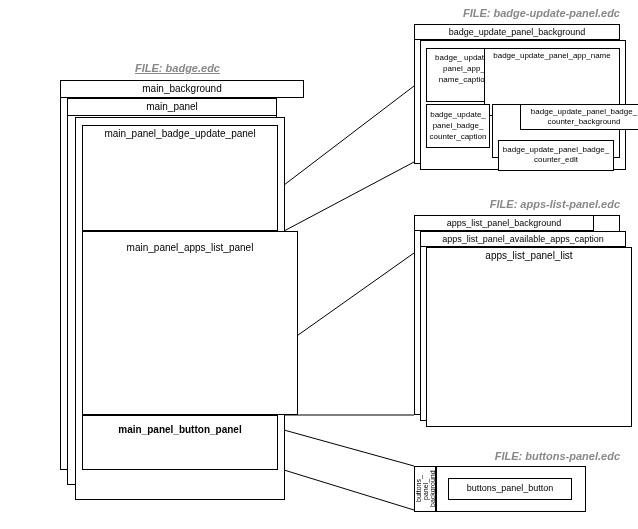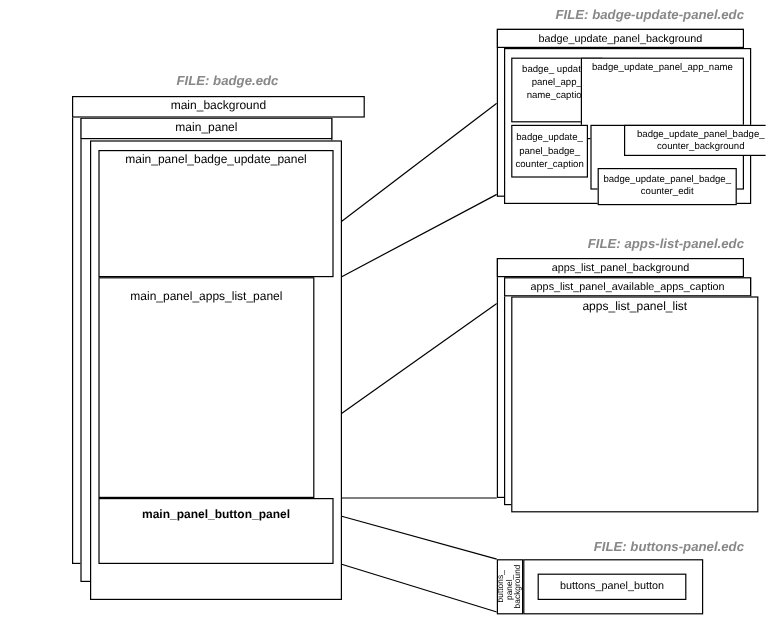--- a/index.html
+++ b/index.html
@@ -56,39 +56,39 @@
 
 <svg class="connectors">
   <line x1="284" y1="185" x2="414" y2="86" stroke="black" stroke-width="1"></line>
   <line x1="284" y1="231" x2="414" y2="162" stroke="black" stroke-width="1"></line>
   <line x1="284" y1="345" x2="414" y2="253" stroke="black" stroke-width="1"></line>
   <line x1="284" y1="415" x2="414" y2="415" stroke="black" stroke-width="1"></line>
   <line x1="284" y1="430" x2="414" y2="466" stroke="black" stroke-width="1"></line>
   <line x1="284" y1="470" x2="414" y2="510" stroke="black" stroke-width="1"></line>
 </svg>
 
-<div class="file-label" style="left:72px; top:62px; width:160px;">FILE: badge.edc</div>
+<div class="file-label" style="left:60px; top:62px; width:160px;text-decoration:underline;">FILE: badge.edc</div>
 
 <div class="box" style="left:60px; top:80px; width:210px; height:390px;"></div>
 <div class="box" style="left:60px; top:80px; width:244px; height:18px;">
   <div class="label-top">main_background</div>
 </div>
 
 <div class="box" style="left:67px; top:98px; width:210px; height:387px;"></div>
 <div class="box" style="left:67px; top:98px; width:210px; height:18px;">
   <div class="label-top">main_panel</div>
 </div>
 
 <div class="box" style="left:75px; top:117px; width:210px; height:383px;"></div>
 
 <div class="box" style="left:82px; top:125px; width:196px; height:106px;">
   <div class="label-top">main_panel_badge_update_panel</div>
 </div>
 
-<div class="box" style="left:82px; top:231px; width:180px; height:184px;">
+<div class="box" style="left:82px; top:231px; width:216px; height:184px;">
   <div class="label-top" style="padding-top:10px;">main_panel_apps_list_panel</div>
 </div>
 
 <div class="box" style="left:82px; top:415px; width:196px; height:55px;font-weight:bold;">
   <div class="label-top" style="padding-top:8px;">main_panel_button_panel</div>
 </div>
 
 <div class="file-label" style="left:400px; top:7px; width:220px;">FILE: badge-update-panel.edc</div>
 
 <div class="box" style="left:414px; top:24px; width:206px; height:140px;"></div>
@@ -114,21 +114,21 @@
 <div class="box" style="left:492px; top:104px; width:128px; height:54px;"></div>
 <div class="box" style="left:492px; top:104px; width:128px; height:26px; font-size:8px; line-height:10px; padding-top:2px;margin-left:28px;">badge_update_panel_badge_
 counter_background</div>
 
 <div class="box" style="left:498px; top:140px; width:116px; height:31px; font-size:8px; line-height:10px; padding-top:4px;">badge_update_panel_badge_
 counter_edit</div>
 
 <div class="file-label" style="left:400px; top:198px; width:220px;">FILE: apps-list-panel.edc</div>
 
 <div class="box" style="left:414px; top:215px; width:206px; height:200px;"></div>
-<div class="box" style="left:414px; top:215px; width:206px; height:16px;">
+<div class="box" style="left:414px; top:215px; width:180px; height:16px;">
   <div class="label-top" style="font-size:9px;">apps_list_panel_background</div>
 </div>
 
 <div class="box" style="left:420px; top:231px; width:206px; height:190px;"></div>
 <div class="box" style="left:420px; top:231px; width:206px; height:16px;">
   <div class="label-top" style="font-size:9px;">apps_list_panel_available_apps_caption</div>
 </div>
 
 <div class="box" style="left:426px; top:247px; width:206px; height:180px;">
   <div class="label-top" style="font-size:10px;">apps_list_panel_list</div>

